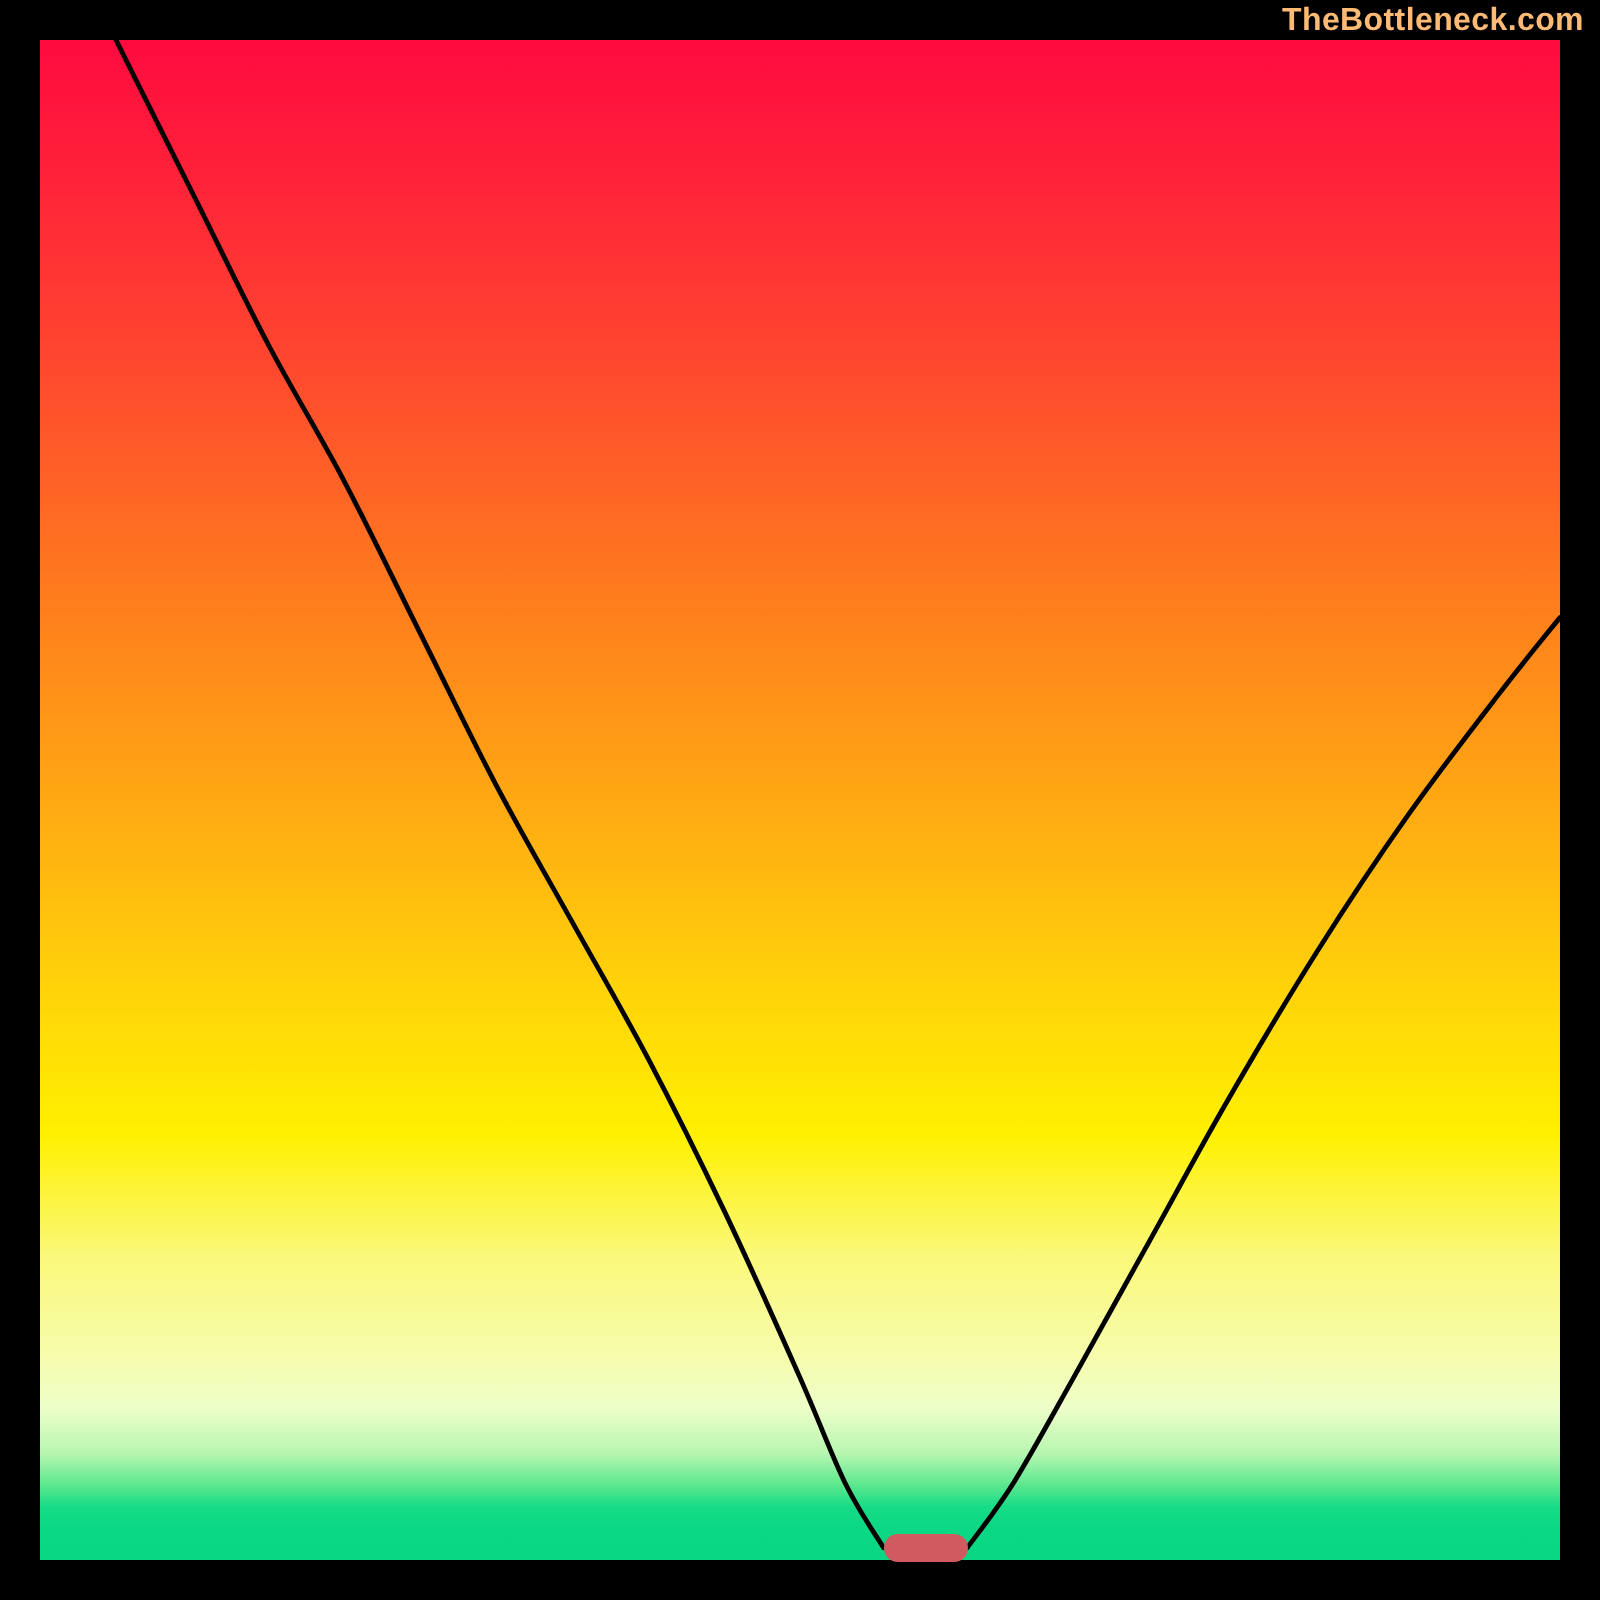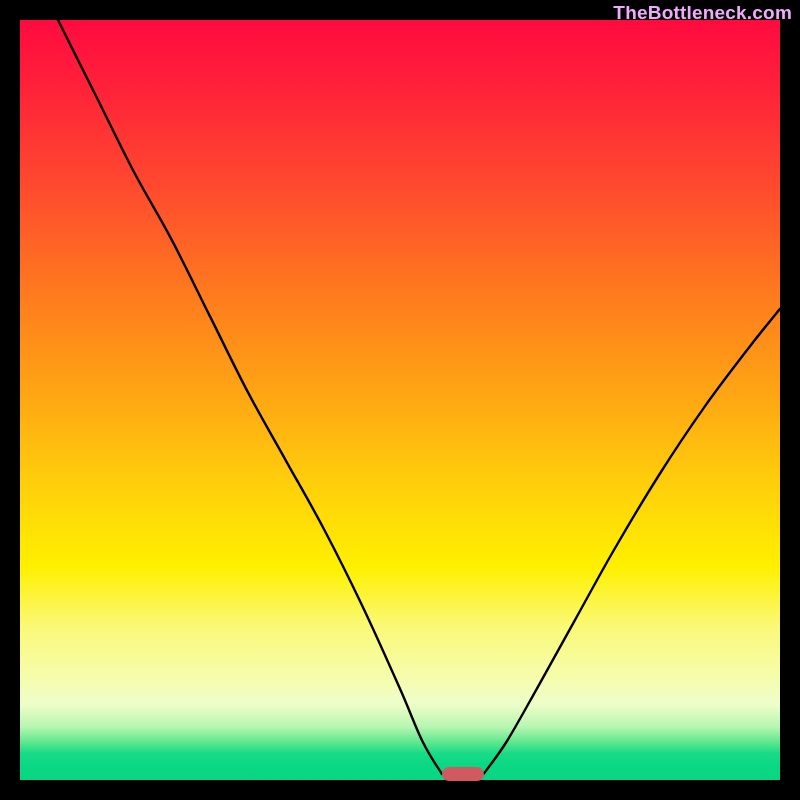--- a/index.html
+++ b/index.html
@@ -14,22 +14,22 @@
   .frame {
     position: relative;
     width: 800px;
     height: 800px;
     background: #000;
   }
   .watermark {
     position: absolute;
     top: 2px;
     right: 8px;
-    color: #f0abfc;
-    font-size: 19px;
+    color: #fdba74;
+    font-size: 16px;
     font-weight: 600;
     letter-spacing: 0.2px;
     user-select: none;
   }
   .plot-area {
     position: absolute;
     left: 20px;
     top: 20px;
     width: 760px;
     height: 760px;

